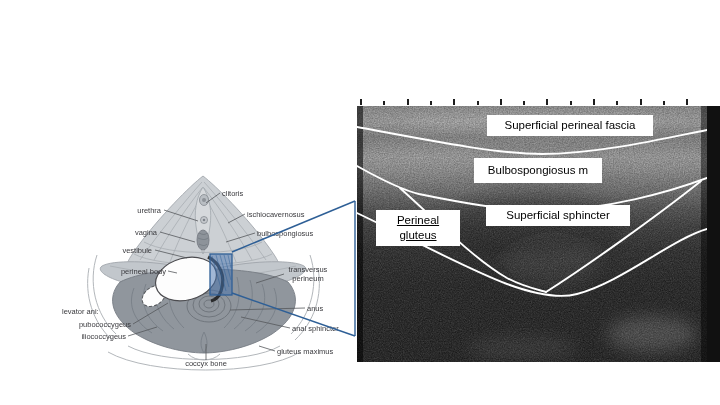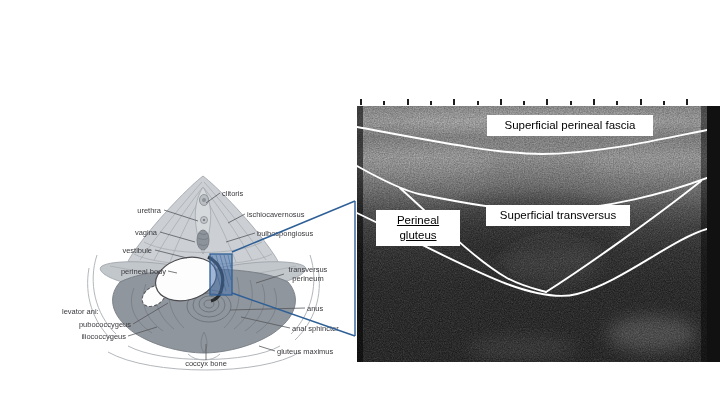--- a/index.html
+++ b/index.html
@@ -221,26 +221,29 @@
       <path d="M 0,60 C 25,74 45,84 62,88 C 125,101 165,106 190,105 C 250,103 310,87 350,72"></path>
       <path d="M 43,82 C 85,120 120,155 150,172 C 165,180 178,183 189,186"></path>
       <path d="M 189,186 C 230,160 300,110 344,75"></path>
       <path d="M 0,107 C 55,133 110,163 150,178 C 180,189 205,192 220,188 C 265,176 315,133 350,123"></path>
     </g>
   </svg>
 
   <div class="uslabel" id="lbl-fascia">
     <span>Superficial perineal fascia</span>
   </div>
+  <div class="uslabel" id="lbl-bulbo">
+    <span>Bulbospongiosus m</span>
+  </div>
   <div class="uslabel" id="lbl-membrane">
     <div>Perineal</div>
     <div>gluteus</div>
   </div>
   <div class="uslabel" id="lbl-transverse">
-    <div>Superficial transversus</div>
+    <div>Superficial sphincter</div>
   </div>
 </div>
 
 <svg id="callout">
   <g stroke="#2e5f96" stroke-width="1.4" fill="none">
     <line x1="232" y1="252" x2="355" y2="201"></line>
     <line x1="232" y1="293" x2="355" y2="336"></line>
     <line x1="355" y1="201" x2="355" y2="336"></line>
   </g>
 </svg>

